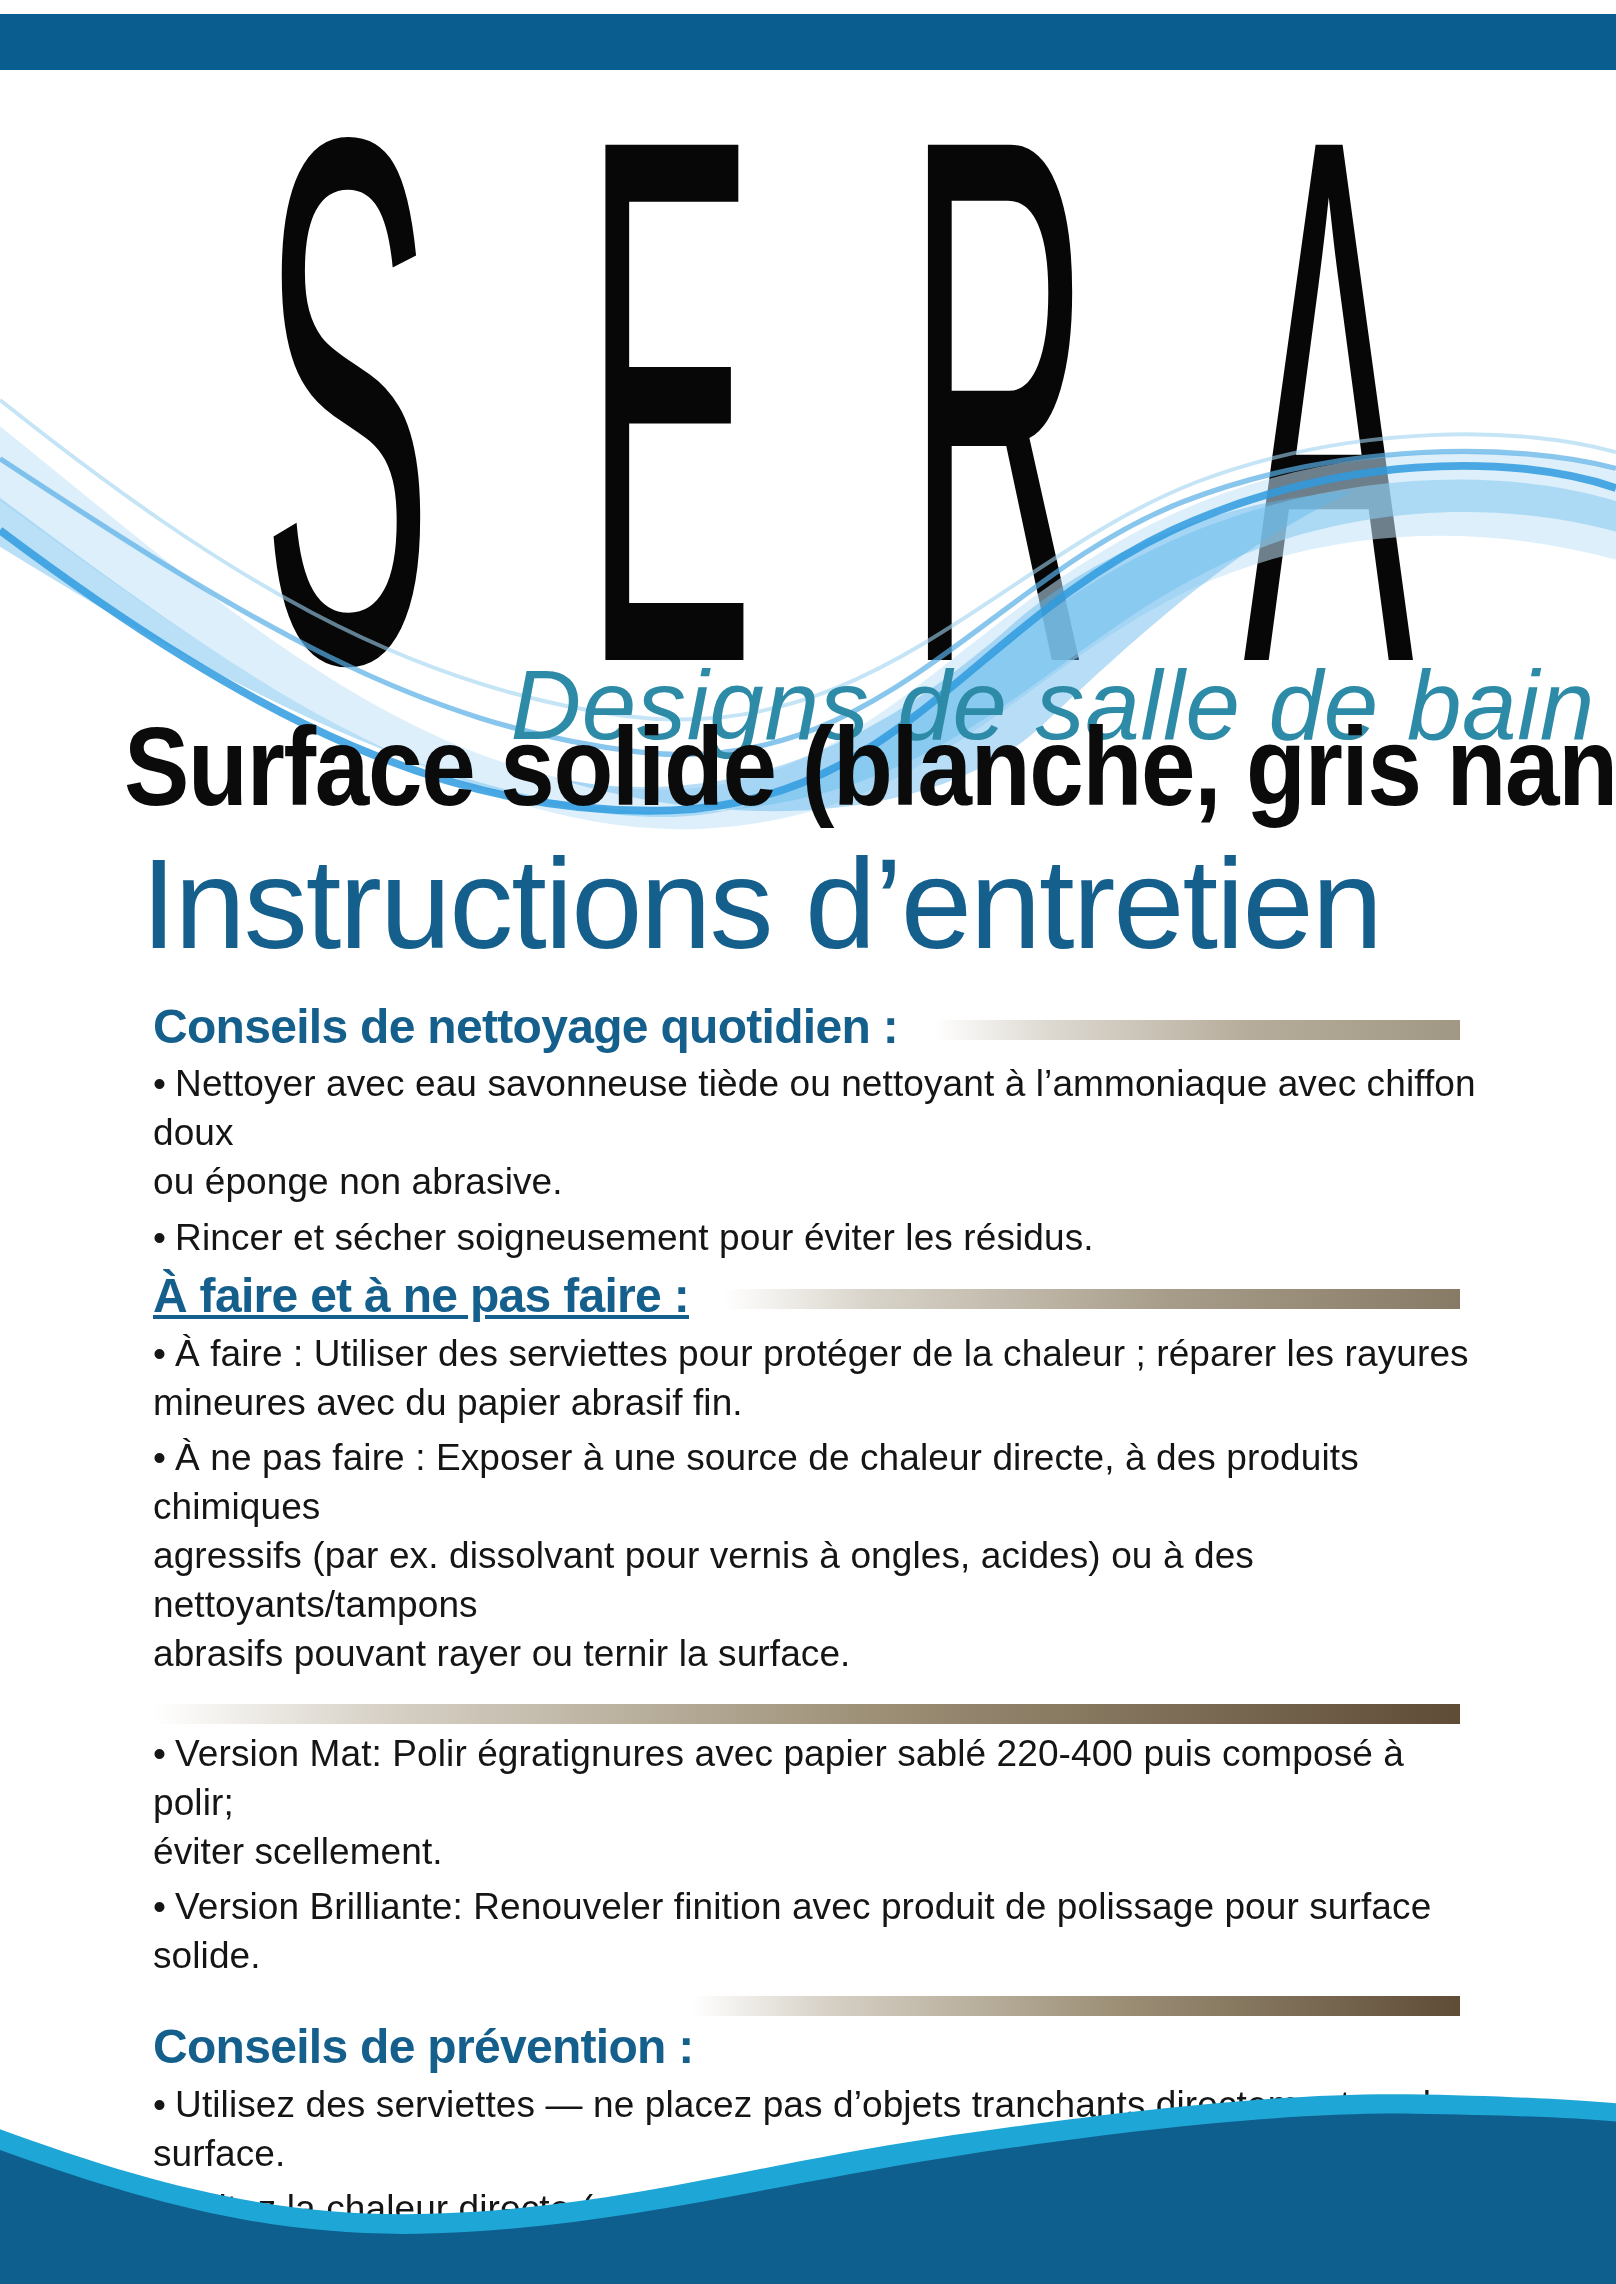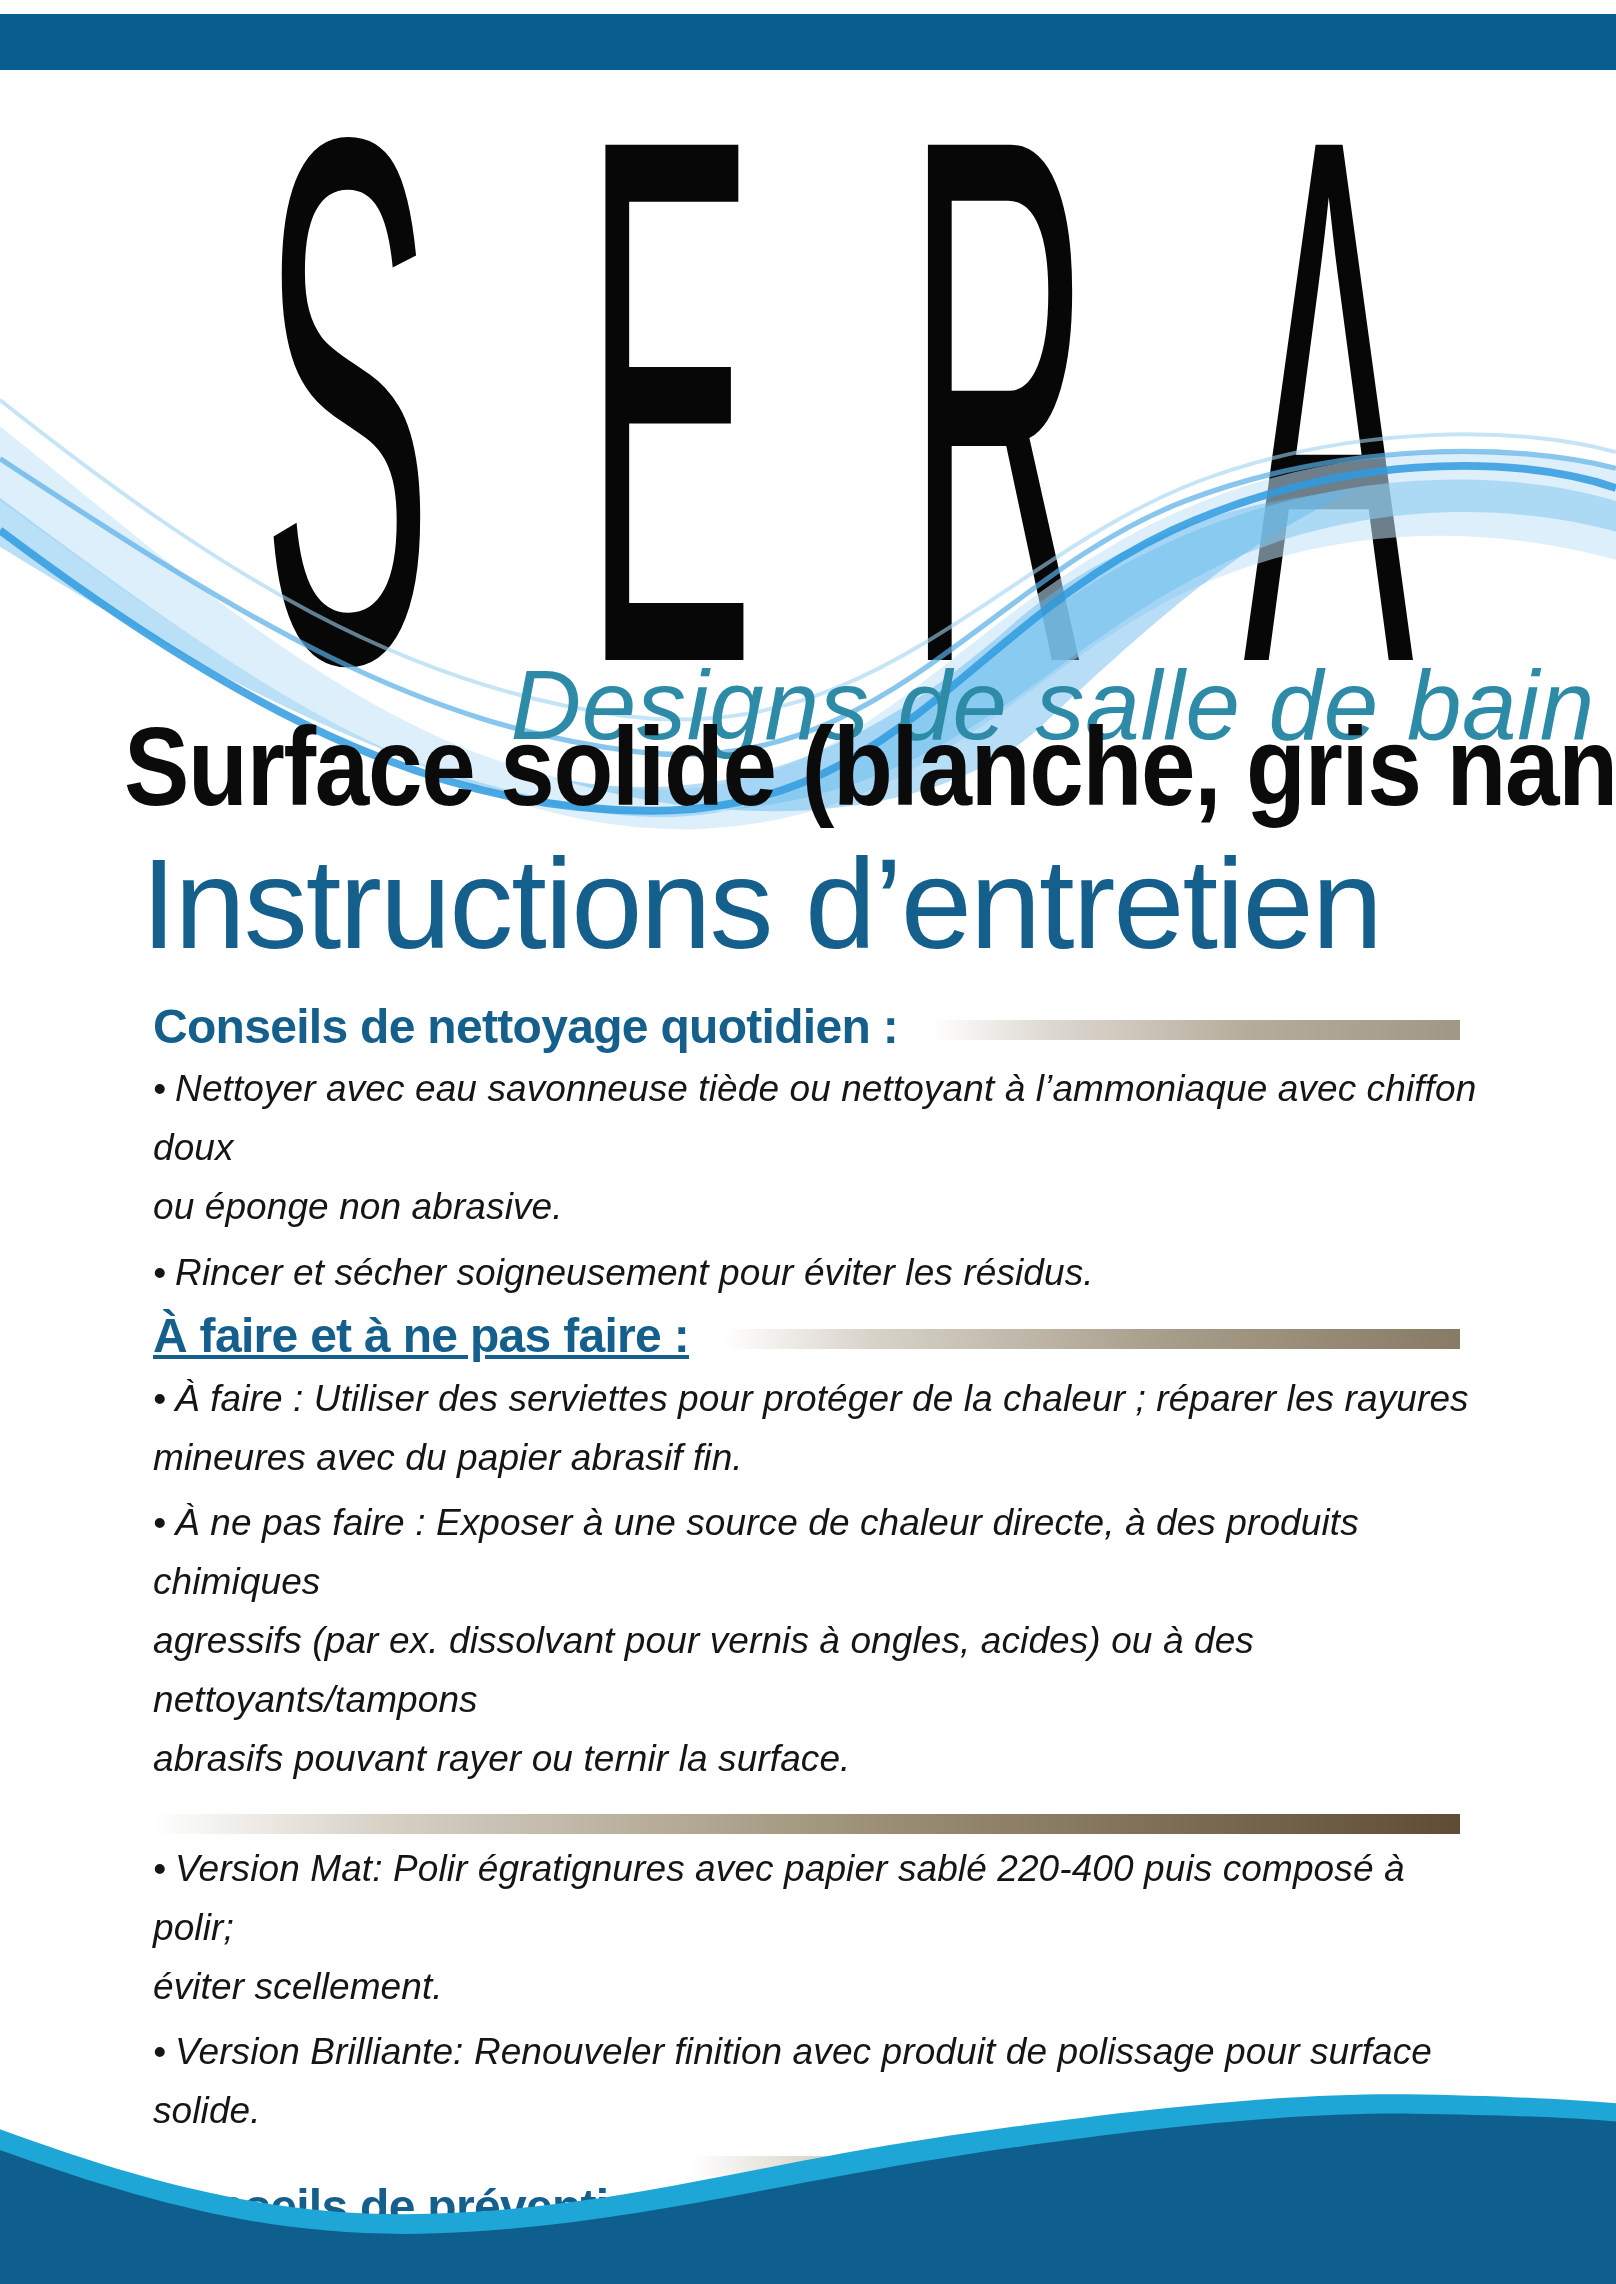--- a/index.html
+++ b/index.html
@@ -63,22 +63,22 @@
     background:linear-gradient(90deg, rgba(255,255,255,0) 0%, #d8d3c9 20%, #a89d8a 60%, #877b66 100%);
   }
   .heading-bar.dark{
     background:linear-gradient(90deg, rgba(255,255,255,0) 0%, #d6d0c5 18%, #9d9077 55%, #5f4c37 100%);
   }
   .floating-bar{
     height:19.5px;width:768px;margin:15.6px 34px 0 auto;
     background:linear-gradient(90deg, rgba(255,255,255,0) 0%, #d6d0c5 18%, #9d9077 55%, #5f4c37 100%);
   }
   .bullet{
-    margin:5.2px 0 6.5px;font-size:37px;line-height:59px;
-    letter-spacing:0.1px;white-space:pre-line;font-style:italic;
+    margin:5.2px 0 6.5px;font-size:37px;line-height:49px;
+    letter-spacing:0.1px;white-space:pre-line;
   }
   .bullet .dot{margin-right:9px;}
   
   .footer-wave{position:absolute;left:0;top:2089px;width:1616px;height:195px;}
 </style>
 </head>
 <body>
 
 <div class="page">
 

